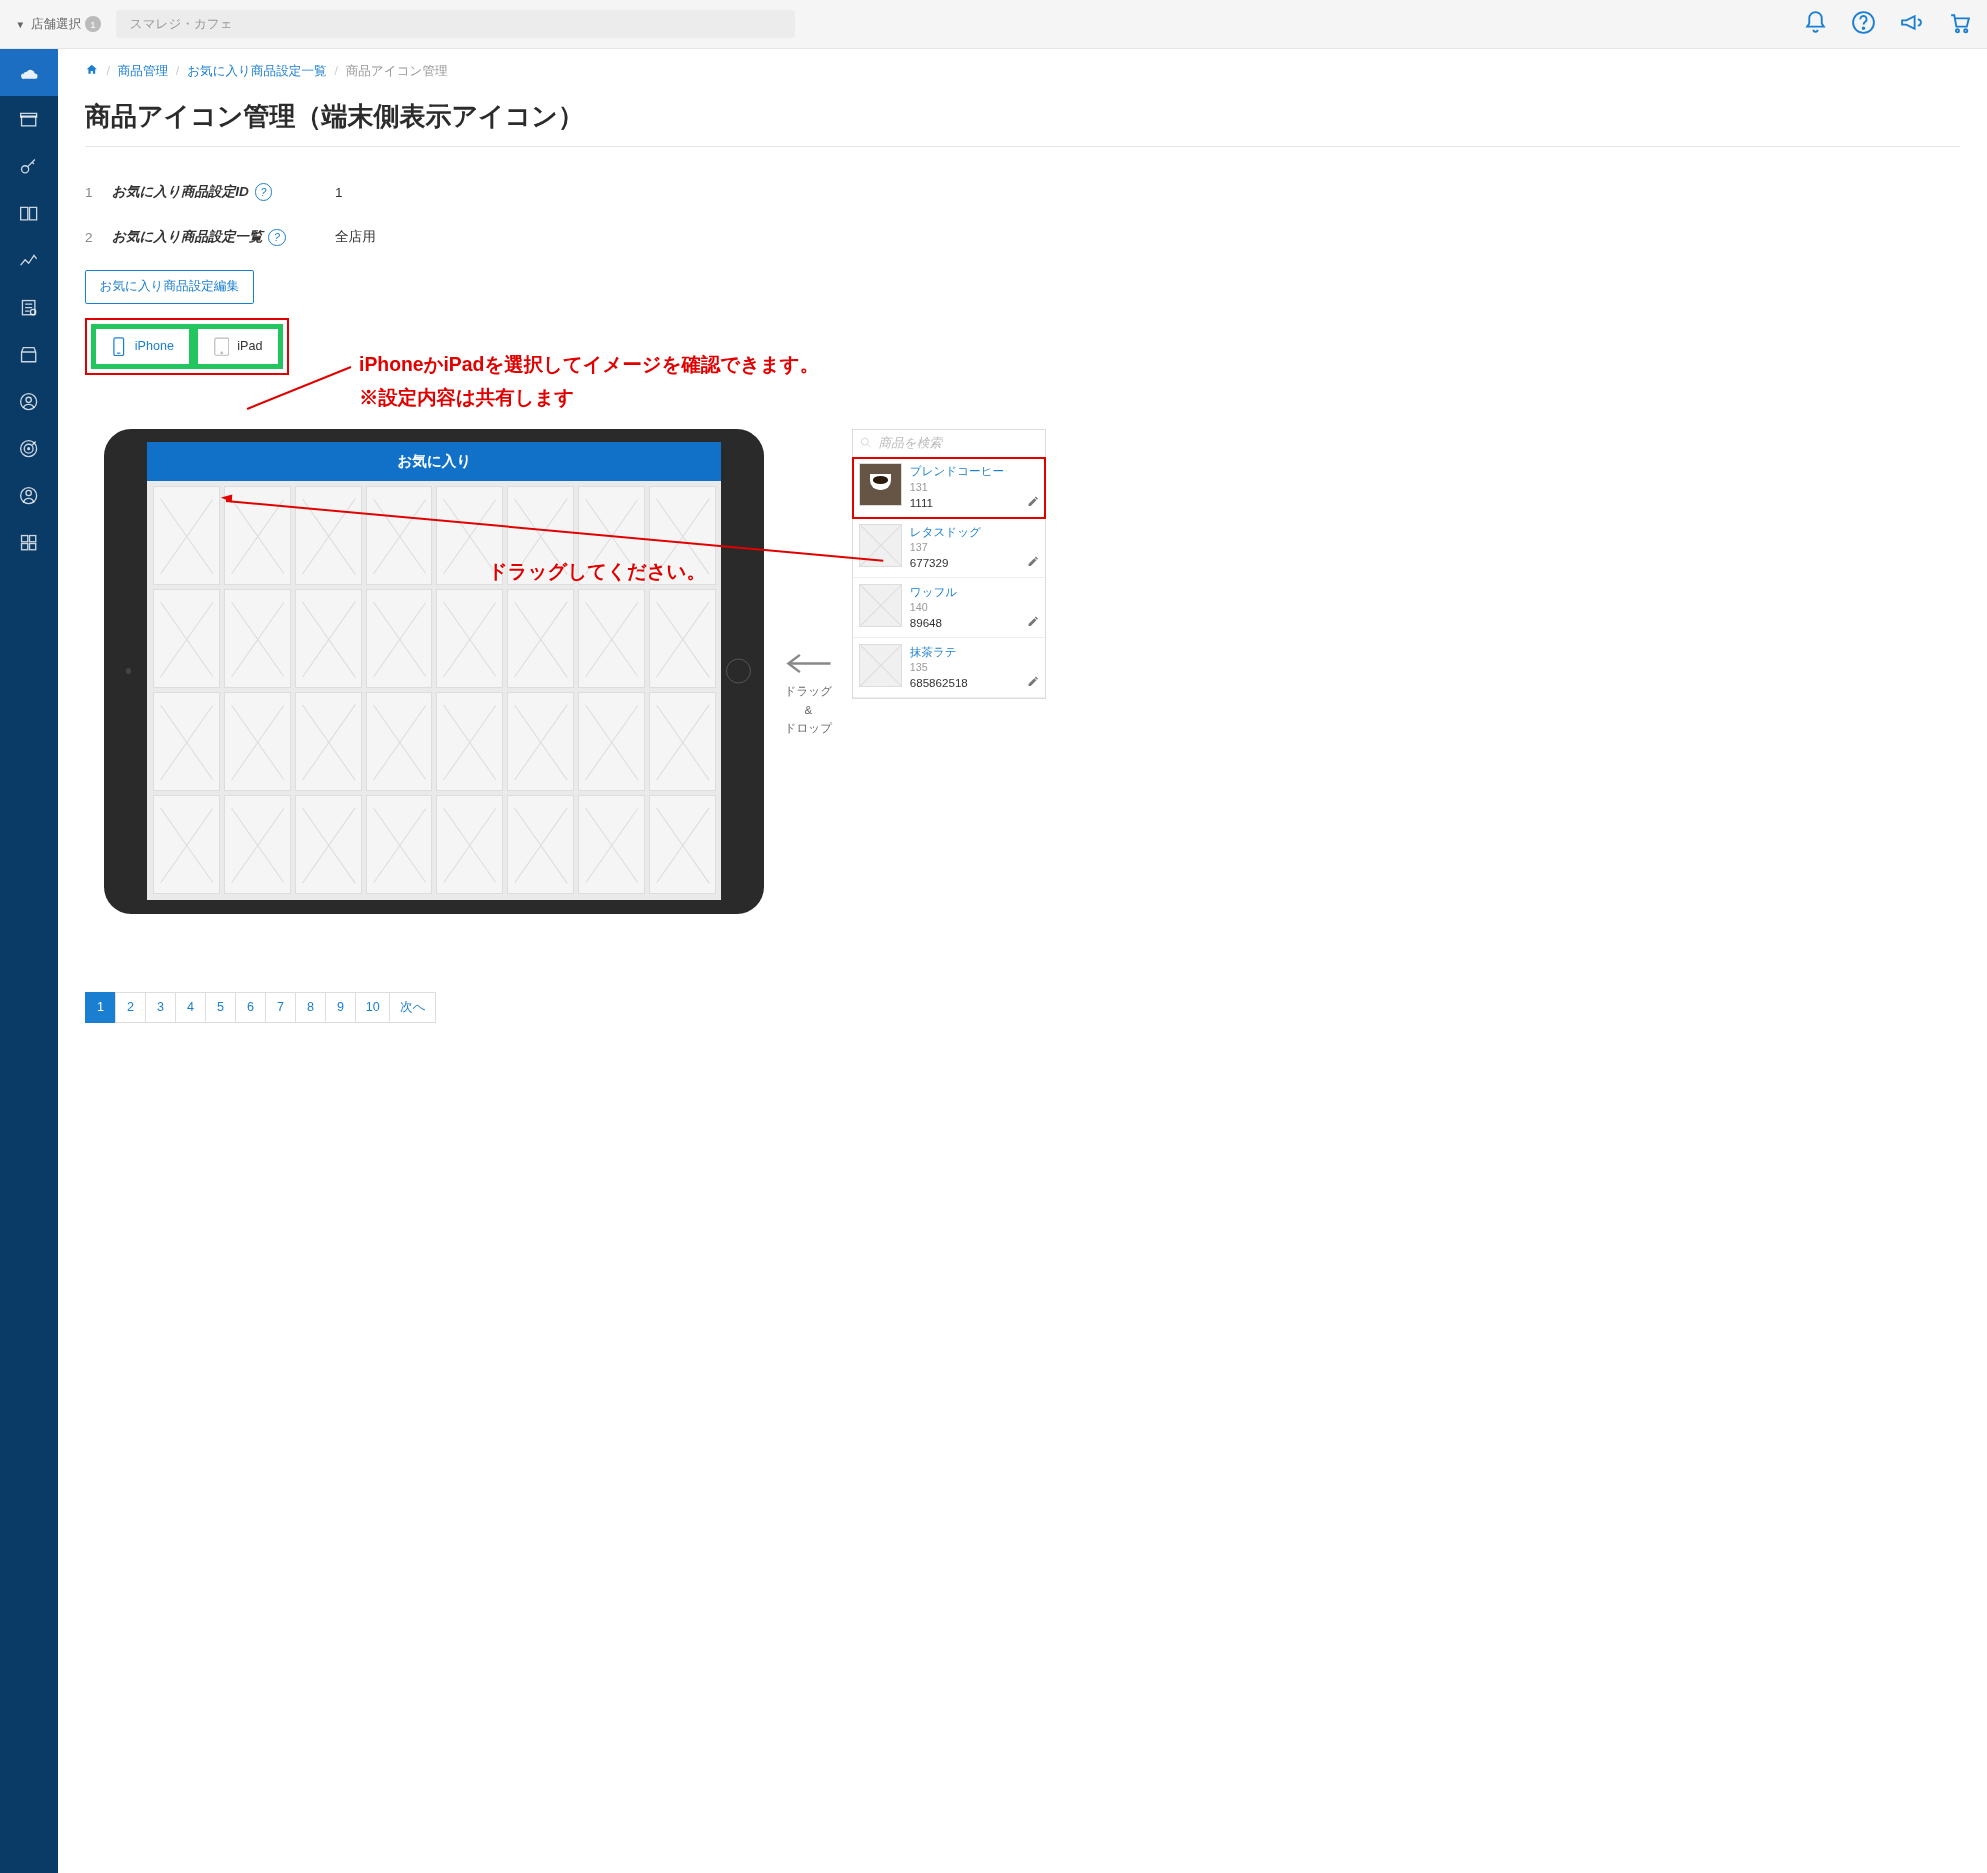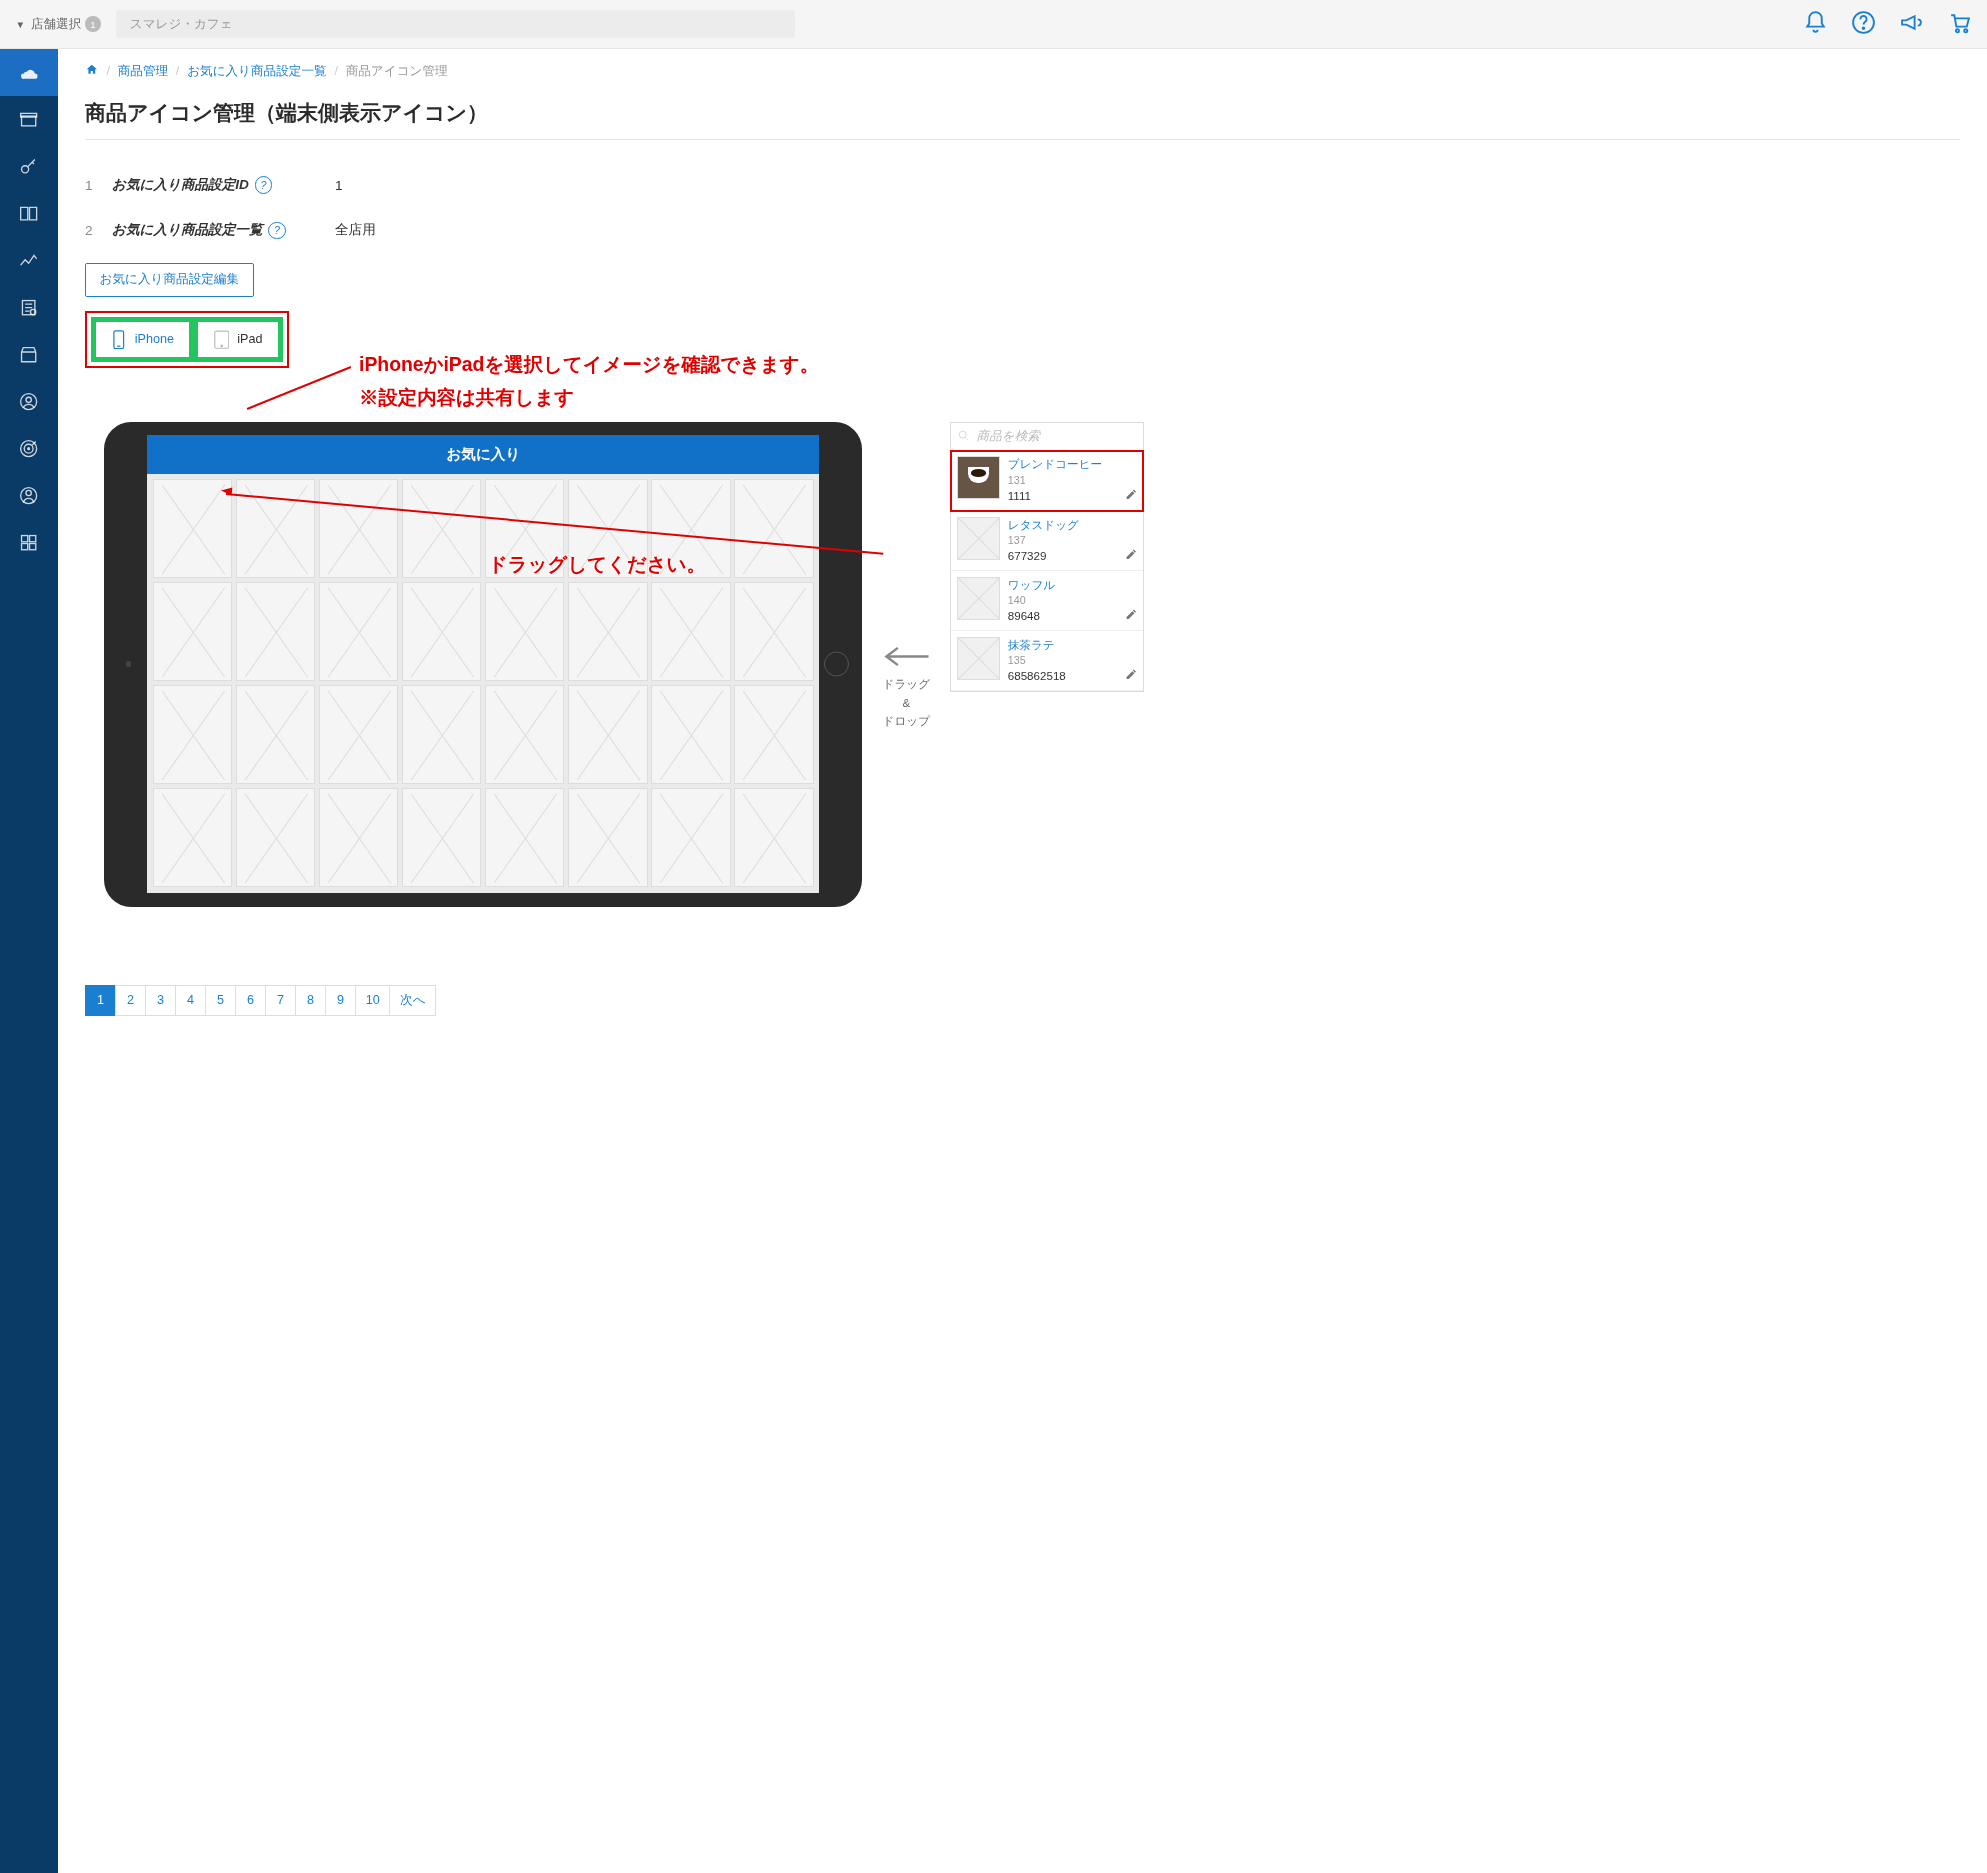--- a/index.html
+++ b/index.html
@@ -23,21 +23,21 @@
 .sidebar-item svg { width: 21.3px; height: 21.3px; stroke: rgba(255,255,255,0.8); fill: none; stroke-width: 1.5; }
 .sidebar-item.active svg { stroke: #fff; }
 
 
 .main { flex: 1; padding: 13.6px 27px 39px 27px; position: relative; }
 .breadcrumb { font-size: 12.6px; color: #999; display: flex; align-items: center; gap: 7.8px; margin-bottom: 19.4px; }
 .breadcrumb a { color: #1b7fd1; text-decoration: none; }
 .breadcrumb .sep { color: #ccc; }
 .breadcrumb .home-icon svg { width: 13.6px; height: 13.6px; }
 
-h1.page-title { font-size: 21px; font-weight: 700; color: #2b2b2b; margin-bottom: 11.6px; }
+h1.page-title { font-size: 26px; font-weight: 700; color: #2b2b2b; margin-bottom: 11.6px; }
 .title-rule { border: none; border-top: 1px solid #e5e5e5; margin-bottom: 23px; }
 
 .meta-row { display: flex; align-items: center; padding: 13.6px 0; }
 .meta-num { width: 27px; color: #888; font-size: 13.6px; }
 .meta-label { width: 223px; font-weight: 700; font-size: 13.6px; display: flex; align-items: center; gap: 5.8px; font-style: italic; }
 .help-badge { display: inline-flex; width: 17.5px; height: 17.5px; border: 1.5px solid #1b7fd1; border-radius: 50%; color: #1b7fd1; font-size: 10.7px; align-items: center; justify-content: center; font-weight: 400; }
 .meta-value { font-size: 13.6px; color: #333; }
 
 
 .edit-btn { display: inline-block; border: 1px solid #1b7fd1; color: #1b7fd1; background: #fff; padding: 7.8px 13.6px; font-size: 12.6px; border-radius: 1.9px; cursor: pointer; margin-top: 9.7px; }
@@ -50,21 +50,21 @@
 .device-tab svg { width: 15.5px; height: 19.4px; stroke: #bbb; fill: none; stroke-width: 1.5; }
 .device-tab.active svg { stroke: #1b7fd1; }
 
 
 .annotation { color: #e10000; font-weight: 700; font-size: 19.4px; position: absolute; line-height: 1.7; }
 .anno-line { position: absolute; background: #e10000; height: 1.5px; transform-origin: left center; }
 .anno-arrow { position: absolute; width: 0; height: 0; border-style: solid; }
 
 
 .workspace { display: flex; gap: 19.4px; margin-top: 54px; align-items: flex-start; position: relative; }
-.ipad-frame { width: 758px; height: 485px; background: #2a2a2a; border-radius: 27px; padding: 13.6px 43px; position: relative; margin-left: 19.4px; }
+.ipad-frame { width: 660px; height: 485px; background: #2a2a2a; border-radius: 27px; padding: 13.6px 43px; position: relative; margin-left: 19.4px; }
 .ipad-home-btn { position: absolute; right: 13.6px; top: 50%; transform: translateY(-50%); width: 25px; height: 25px; border: 1.9px solid #555; border-radius: 50%; }
 .ipad-camera { position: absolute; left: 21.3px; top: 50%; transform: translateY(-50%); width: 5.8px; height: 5.8px; background: #444; border-radius: 50%; }
 .ipad-screen { width: 100%; height: 100%; background: #f0f0f0; border-radius: 1.9px; display: flex; flex-direction: column; }
 .fav-header { background: #1171c8; color: #fff; text-align: center; padding: 9.7px 0; font-size: 14.6px; font-weight: 600; }
 .grid-area { flex: 1; padding: 5.8px; display: grid; grid-template-columns: repeat(8, 1fr); grid-template-rows: repeat(4, 1fr); gap: 3.9px; background: #eaeaea; }
 .slot { background: #f5f5f5; border: 1px solid #ddd; position: relative; }
 .slot::before, .slot::after { content: ''; position: absolute; background: #dcdcdc; }
 .slot::before { width: 141%; height: 1px; top: 50%; left: -20%; transform: rotate(55deg); }
 .slot::after { width: 141%; height: 1px; top: 50%; left: -20%; transform: rotate(-55deg); }
 .slot { overflow: hidden; }

